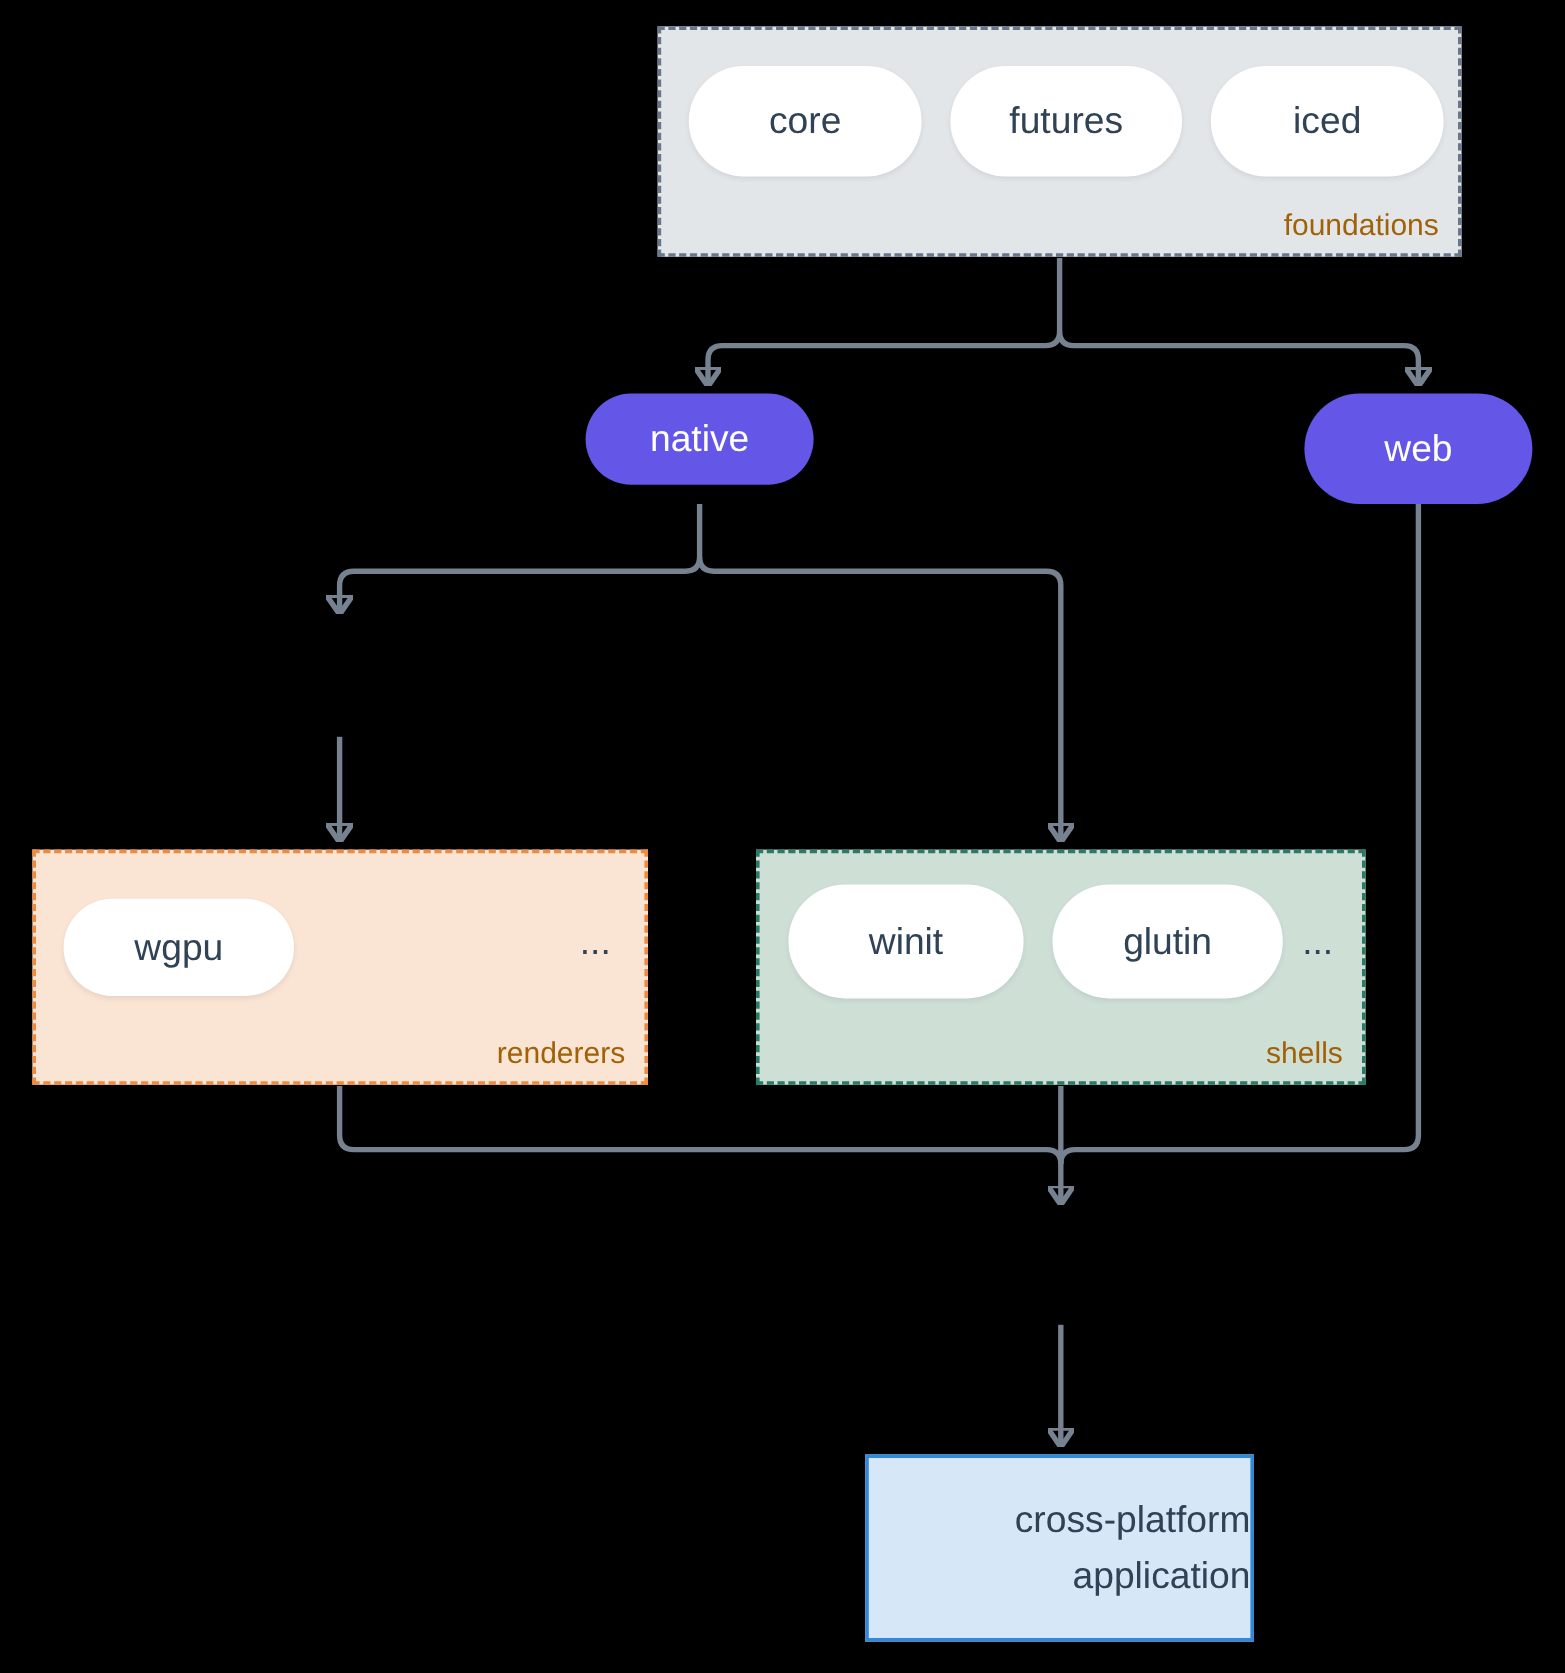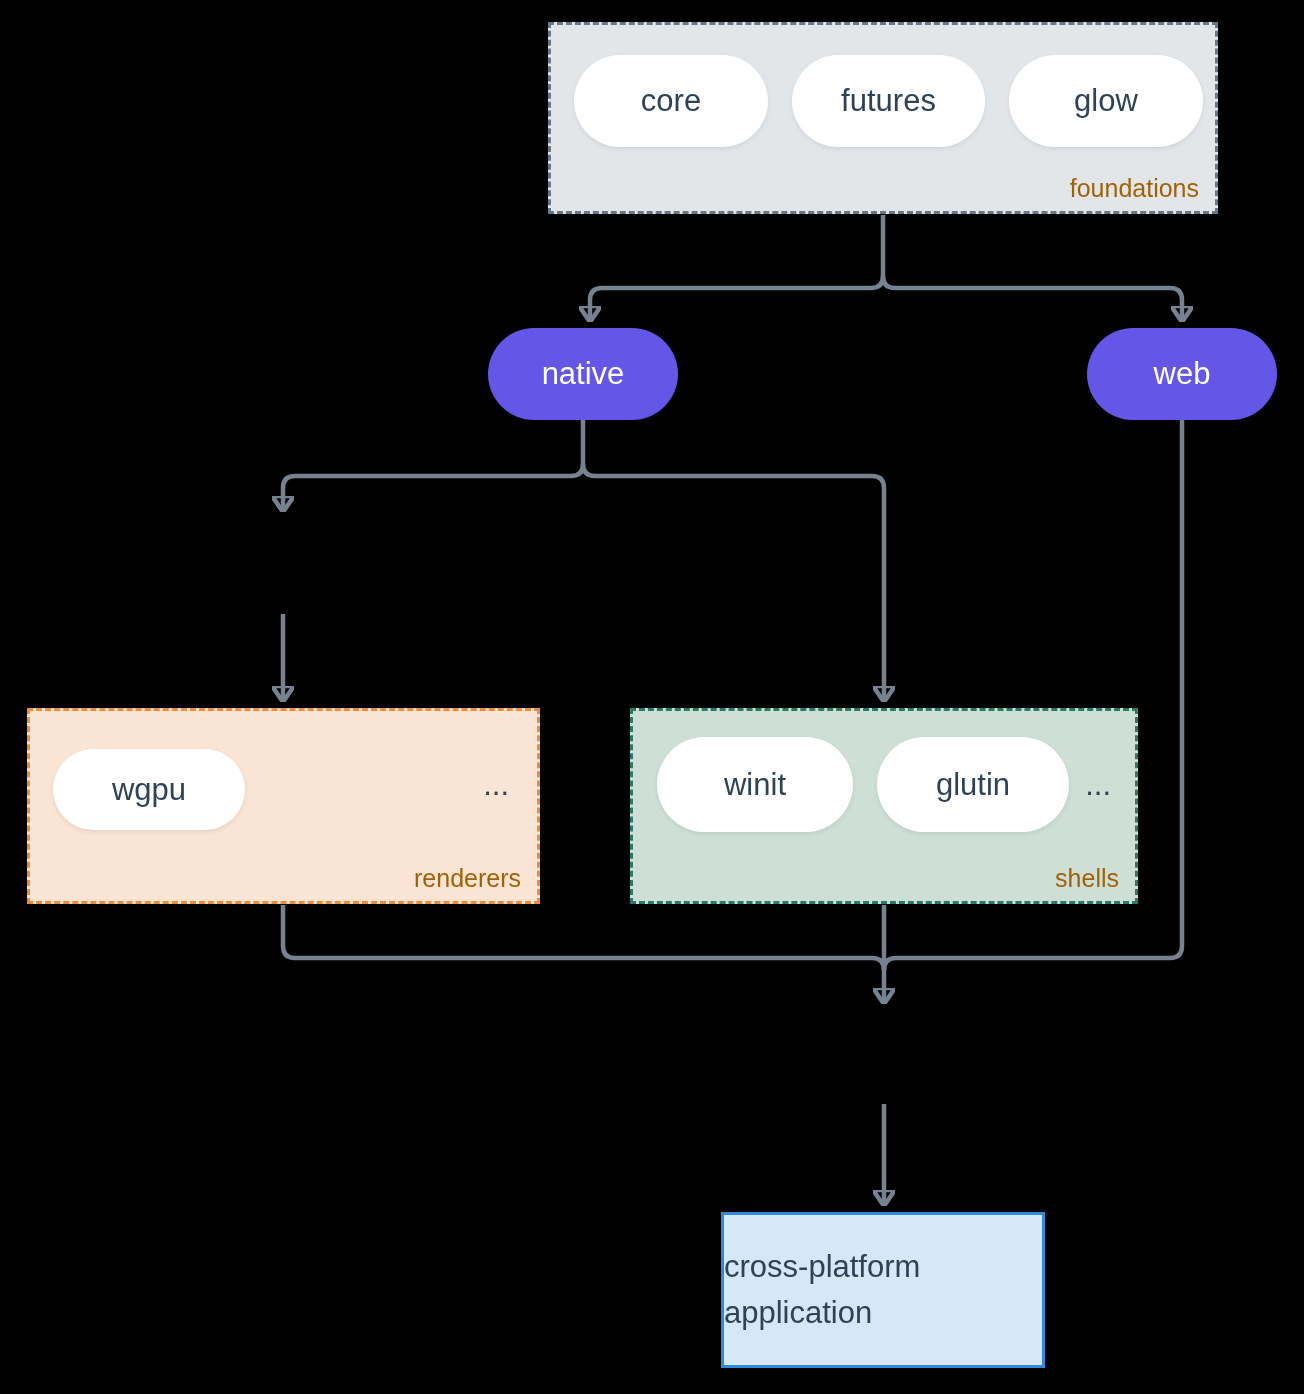--- a/index.html
+++ b/index.html
@@ -76,34 +76,34 @@
   }
   .node {
     position: absolute;
     display: flex;
     align-items: center;
     justify-content: center;
     border-radius: 48px;
     font-size: 31px;
     color: #ffffff;
   }
-  .node-native { left: 488px; top: 328px; width: 190px; height: 92px; background: #6457e8; }
+  .node-native { left: 488px; top: 328px; width: 190px; height: 76px; background: #6457e8; }
   .node-web    { left: 1087px; top: 328px; width: 190px; height: 92px; background: #6457e8; }
   .node-graphics { left: 187px; top: 518px; width: 192px; height: 94px; background: #e2863f; }
   .node-iced   { left: 787px; top: 1010px; width: 194px; height: 93px; background: #2b8ce0; }
   .app-box {
     position: absolute;
     left: 721px; top: 1212px;
     width: 324px; height: 156px;
     box-sizing: border-box;
     background: #d6e8f8;
     border: 3px solid #3289d8;
     display: flex;
     flex-direction: column;
-    align-items: flex-start;
+    align-items: flex-end;
     justify-content: center;
     font-size: 31px;
     line-height: 1.5;
     color: #2f4256;
     text-align: center;
   }
 </style>
 </head>
 <body>
 
@@ -127,21 +127,21 @@
   </svg>
 
   <div class="group-box group-foundations">
     <div class="pill pill-white" style="left:23px; top:30px; width:194px; height:92px;">
       <span>core</span>
     </div>
     <div class="pill pill-white" style="left:241px; top:30px; width:193px; height:92px;">
       <span>futures</span>
     </div>
     <div class="pill pill-white" style="left:458px; top:30px; width:194px; height:92px;">
-      <span>glow</span>
+      <span>iced</span>
     </div>
     <div class="group-label">foundations</div>
   </div>
 
   <div class="node node-native">
     <span>native</span>
   </div>
   <div class="node node-web">
     <span>web</span>
   </div>

